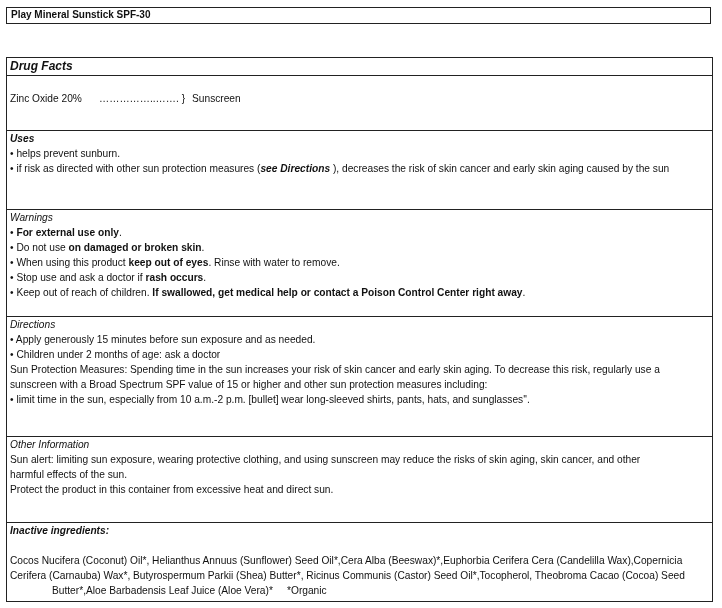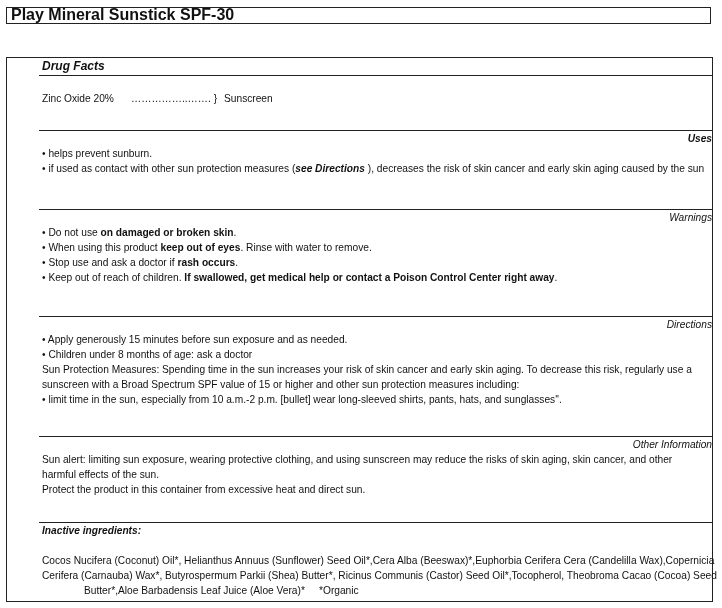--- a/index.html
+++ b/index.html
@@ -20,58 +20,56 @@
     .title-box {
       position: absolute;
       left: 6px;
       top: 7px;
       width: 705px;
       height: 17px;
       border: 1.5px solid #222;
       box-sizing: border-box;
       padding-left: 4px;
       font-weight: bold;
-      font-size: 16px;
+      font-size: 10px;
       line-height: 14px;
     }
     .facts {
       position: absolute;
       left: 6px;
       top: 57px;
       width: 707px;
       height: 545px;
       border: 1.5px solid #222;
       box-sizing: border-box;
     }
     .section {
       position: absolute;
       left: 0;
       right: 0;
       box-sizing: border-box;
       padding-left: 3px;
-      margin-left: 32px;
     }
     .sec-border {
       border-bottom: 1.5px solid #222;
     }
     .hdr-drug {
       font-weight: bold;
       font-style: italic;
       font-size: 12px;
       line-height: 17px;
     }
     .hdr {
       font-weight: bold;
       font-style: italic;
       line-height: 15px;
     }
     .hdr-plain-italic {
       font-style: italic;
       line-height: 15px;
-      text-align: right;
     }
     .line {
       white-space: nowrap;
       line-height: 15px;
     }
     b { font-weight: bold; }
     .ai-row {
       position: relative;
       height: 15px;
     }
@@ -105,44 +103,47 @@
       <span class="ai-purpose">Sunscreen</span>
     </div>
   </div>
 
   <div class="section sec-border" style="top:73px; height:79px;">
     <div class="hdr-plain-italic"><b><i>Uses</i></b></div>
     <div class="line">
       <span>• helps prevent sunburn.</span>
     </div>
     <div class="line">
-      <span>• if used as contact with other sun  protection measures (</span><b><i>see Directions</i></b><span> ), decreases the risk of skin cancer and early skin aging caused by the sun</span>
+      <span>• if risk as directed with other sun  protection measures (</span><b><i>see Directions</i></b><span> ), decreases the risk of skin cancer and early skin aging caused by the sun</span>
     </div>
   </div>
 
   <div class="section sec-border" style="top:152px; height:107px;">
     <div class="hdr-plain-italic"><i>Warnings</i></div>
+    <div class="line">
+      <span>• </span><b>For external use only</b><span>.</span>
+    </div>
     <div class="line">
       <span>• Do not use </span><b>on damaged or broken skin</b><span>.</span>
     </div>
     <div class="line">
       <span>• When using this product </span><b>keep out of eyes</b><span>. Rinse with water to remove.</span>
     </div>
     <div class="line">
       <span>• Stop use and ask a doctor if </span><b>rash occurs</b><span>.</span>
     </div>
     <div class="line">
       <span>• Keep out of reach of children. </span><b>If swallowed, get medical help or contact a Poison Control Center right away</b><span>.</span>
     </div>
   </div>
 
   <div class="section sec-border" style="top:259px; height:120px;">
     <div class="hdr-plain-italic"><i>Directions</i></div>
     <div class="line">• Apply generously 15 minutes before sun exposure and as needed.</div>
-    <div class="line">• Children under 8 months of age: ask a doctor</div>
+    <div class="line">• Children under 2 months of age: ask a doctor</div>
     <div class="line">Sun Protection Measures: Spending time in the sun increases your risk of skin cancer and early skin aging. To decrease this risk, regularly use a</div>
     <div class="line">sunscreen with a Broad Spectrum SPF value of 15 or higher and other sun protection measures including:</div>
     <div class="line">• limit time in the sun, especially from 10 a.m.-2 p.m. [bullet] wear long-sleeved shirts, pants, hats, and sunglasses''.</div>
   </div>
 
   <div class="section sec-border" style="top:379px; height:86px;">
     <div class="hdr-plain-italic"><i>Other Information</i></div>
     <div class="line">Sun alert: limiting sun exposure, wearing protective clothing, and using sunscreen may reduce the risks of skin aging, skin cancer, and other</div>
     <div class="line">harmful effects of the sun.</div>
     <div class="line">Protect the product in this container from excessive heat and direct sun.</div>

